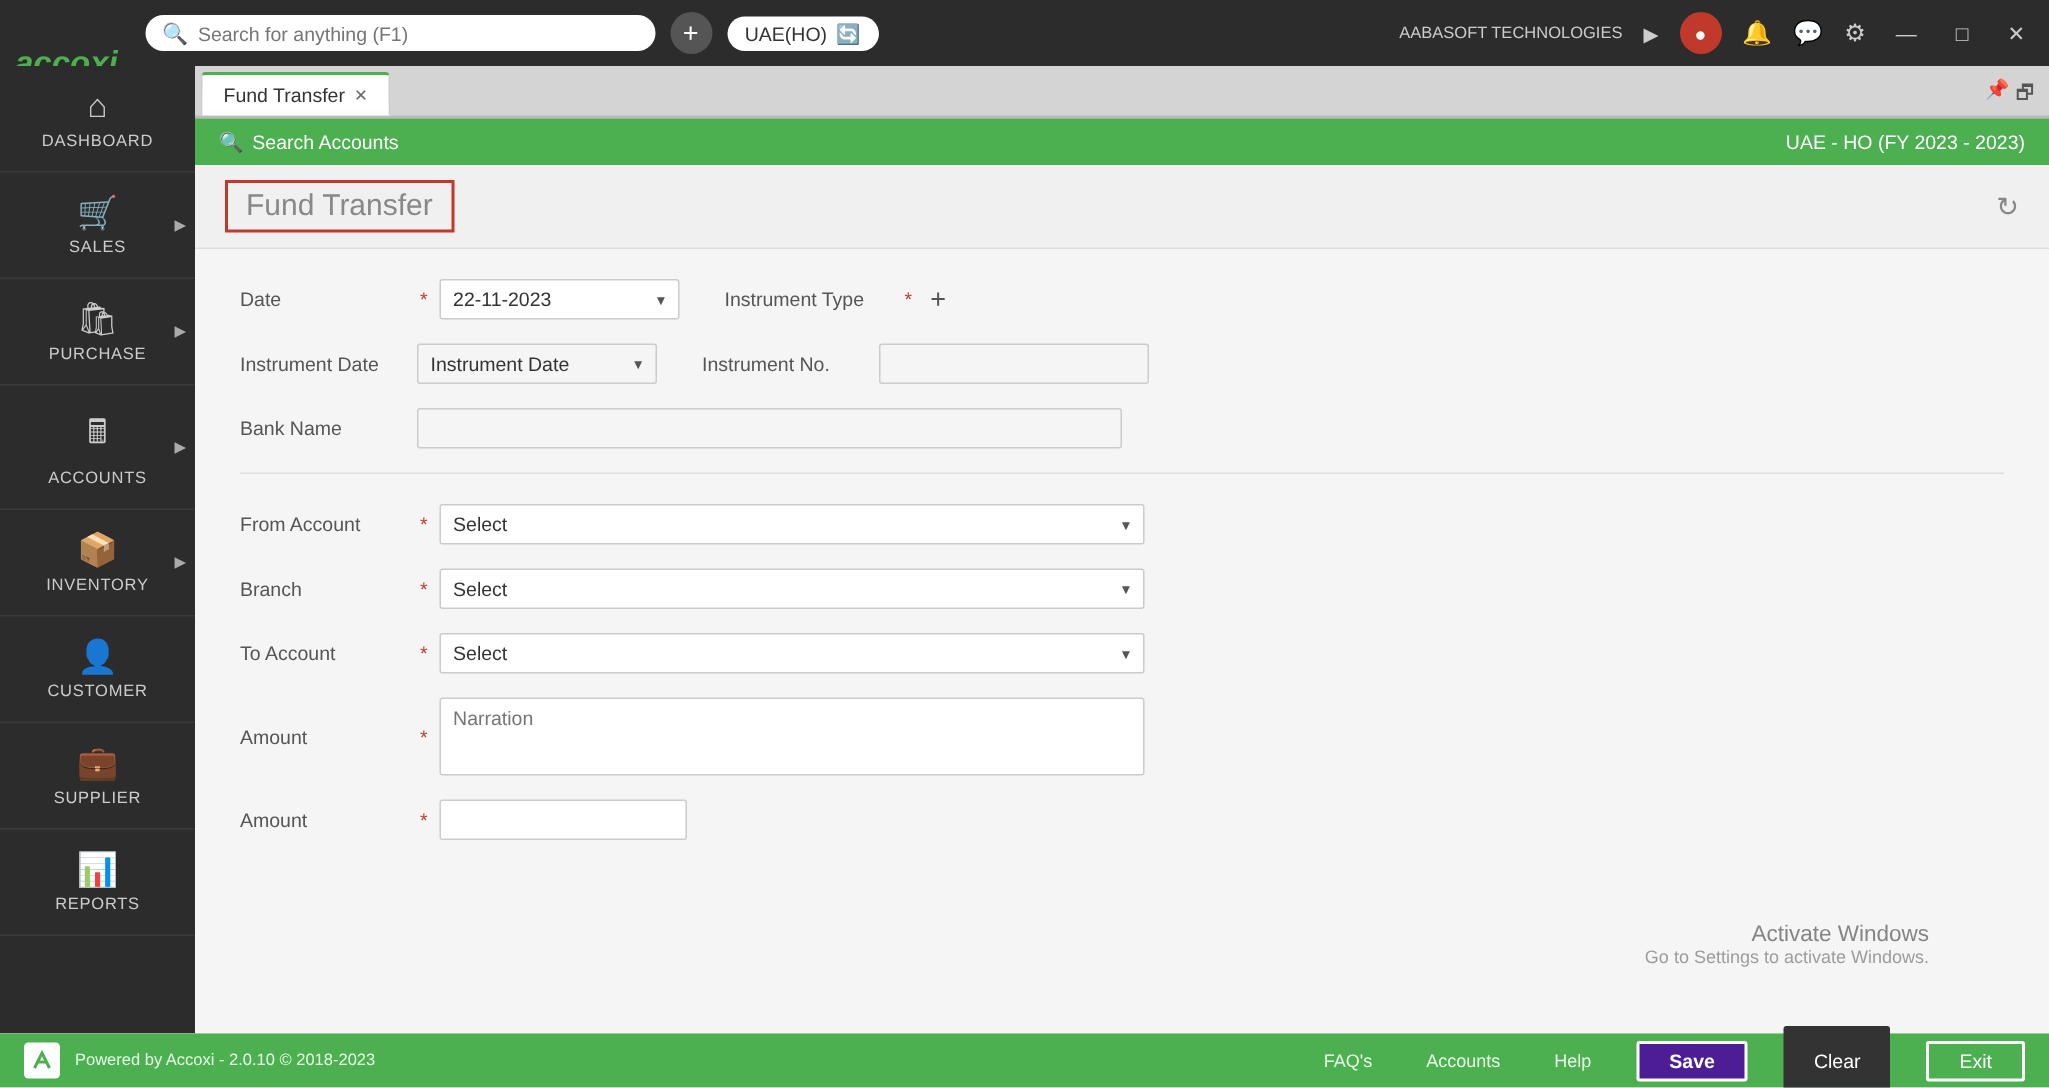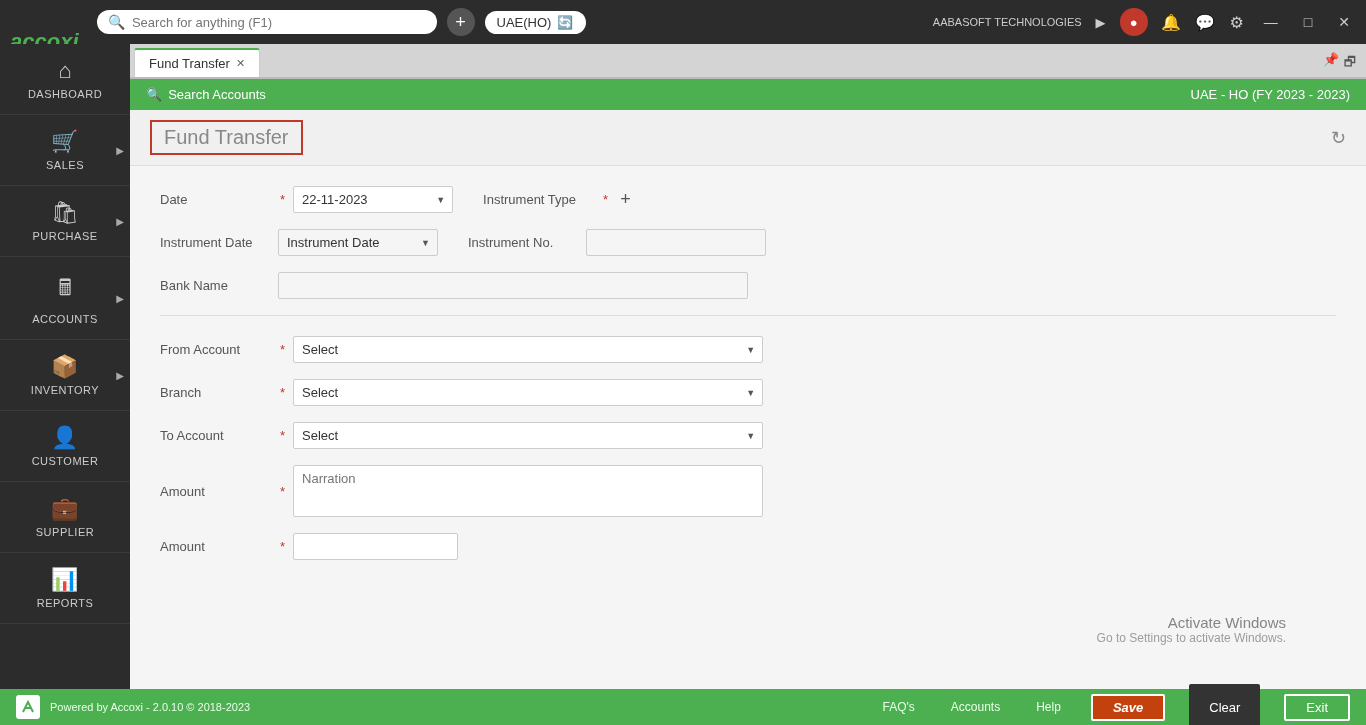--- a/index.html
+++ b/index.html
@@ -81,21 +81,21 @@
     .activate-overlay div:first-child { font-size: 15px; color: #555; }
     .activate-overlay div:last-child { font-size: 12px; color: #777; }
 
     
     .bottom-bar { background: #4caf50; height: 36px; display: flex; align-items: center; padding: 0 16px; flex-shrink: 0; position: relative; }
     .bottom-logo { width: 24px; height: 24px; background: #fff; border-radius: 3px; display: flex; align-items: center; justify-content: center; margin-right: 10px; }
     .bottom-logo svg { width: 16px; height: 16px; }
     .bottom-powered { color: #e8ffe8; font-size: 11px; }
     .bottom-actions { margin-left: auto; display: flex; align-items: center; gap: 24px; }
     .bottom-link { color: #e8ffe8; font-size: 12px; cursor: pointer; background: none; border: none; padding: 2px 6px; }
-    .btn-save { background: #c2410c; border: 2px solid #fff; color: #fff; padding: 4px 20px; border-radius: 2px; font-size: 13px; font-weight: bold; cursor: pointer; font-style: italic; }
+    .btn-save { background: #4c1d95; border: 2px solid #fff; color: #fff; padding: 4px 20px; border-radius: 2px; font-size: 13px; font-weight: bold; cursor: pointer; }
     .btn-clear { background: #333; color: #fff; padding: 16px 20px; border-radius: 2px; font-size: 13px; cursor: pointer; border: none; }
     .btn-exit { background: #4caf50; border: 2px solid #fff; color: #fff; padding: 4px 20px; border-radius: 2px; font-size: 13px; cursor: pointer; }
   </style>
 </head>
 <body>
 
 <div class="topbar">
   <span class="logo">accoxi</span>
   <div class="search-box">
     <span class="search-icon">🔍</span>

